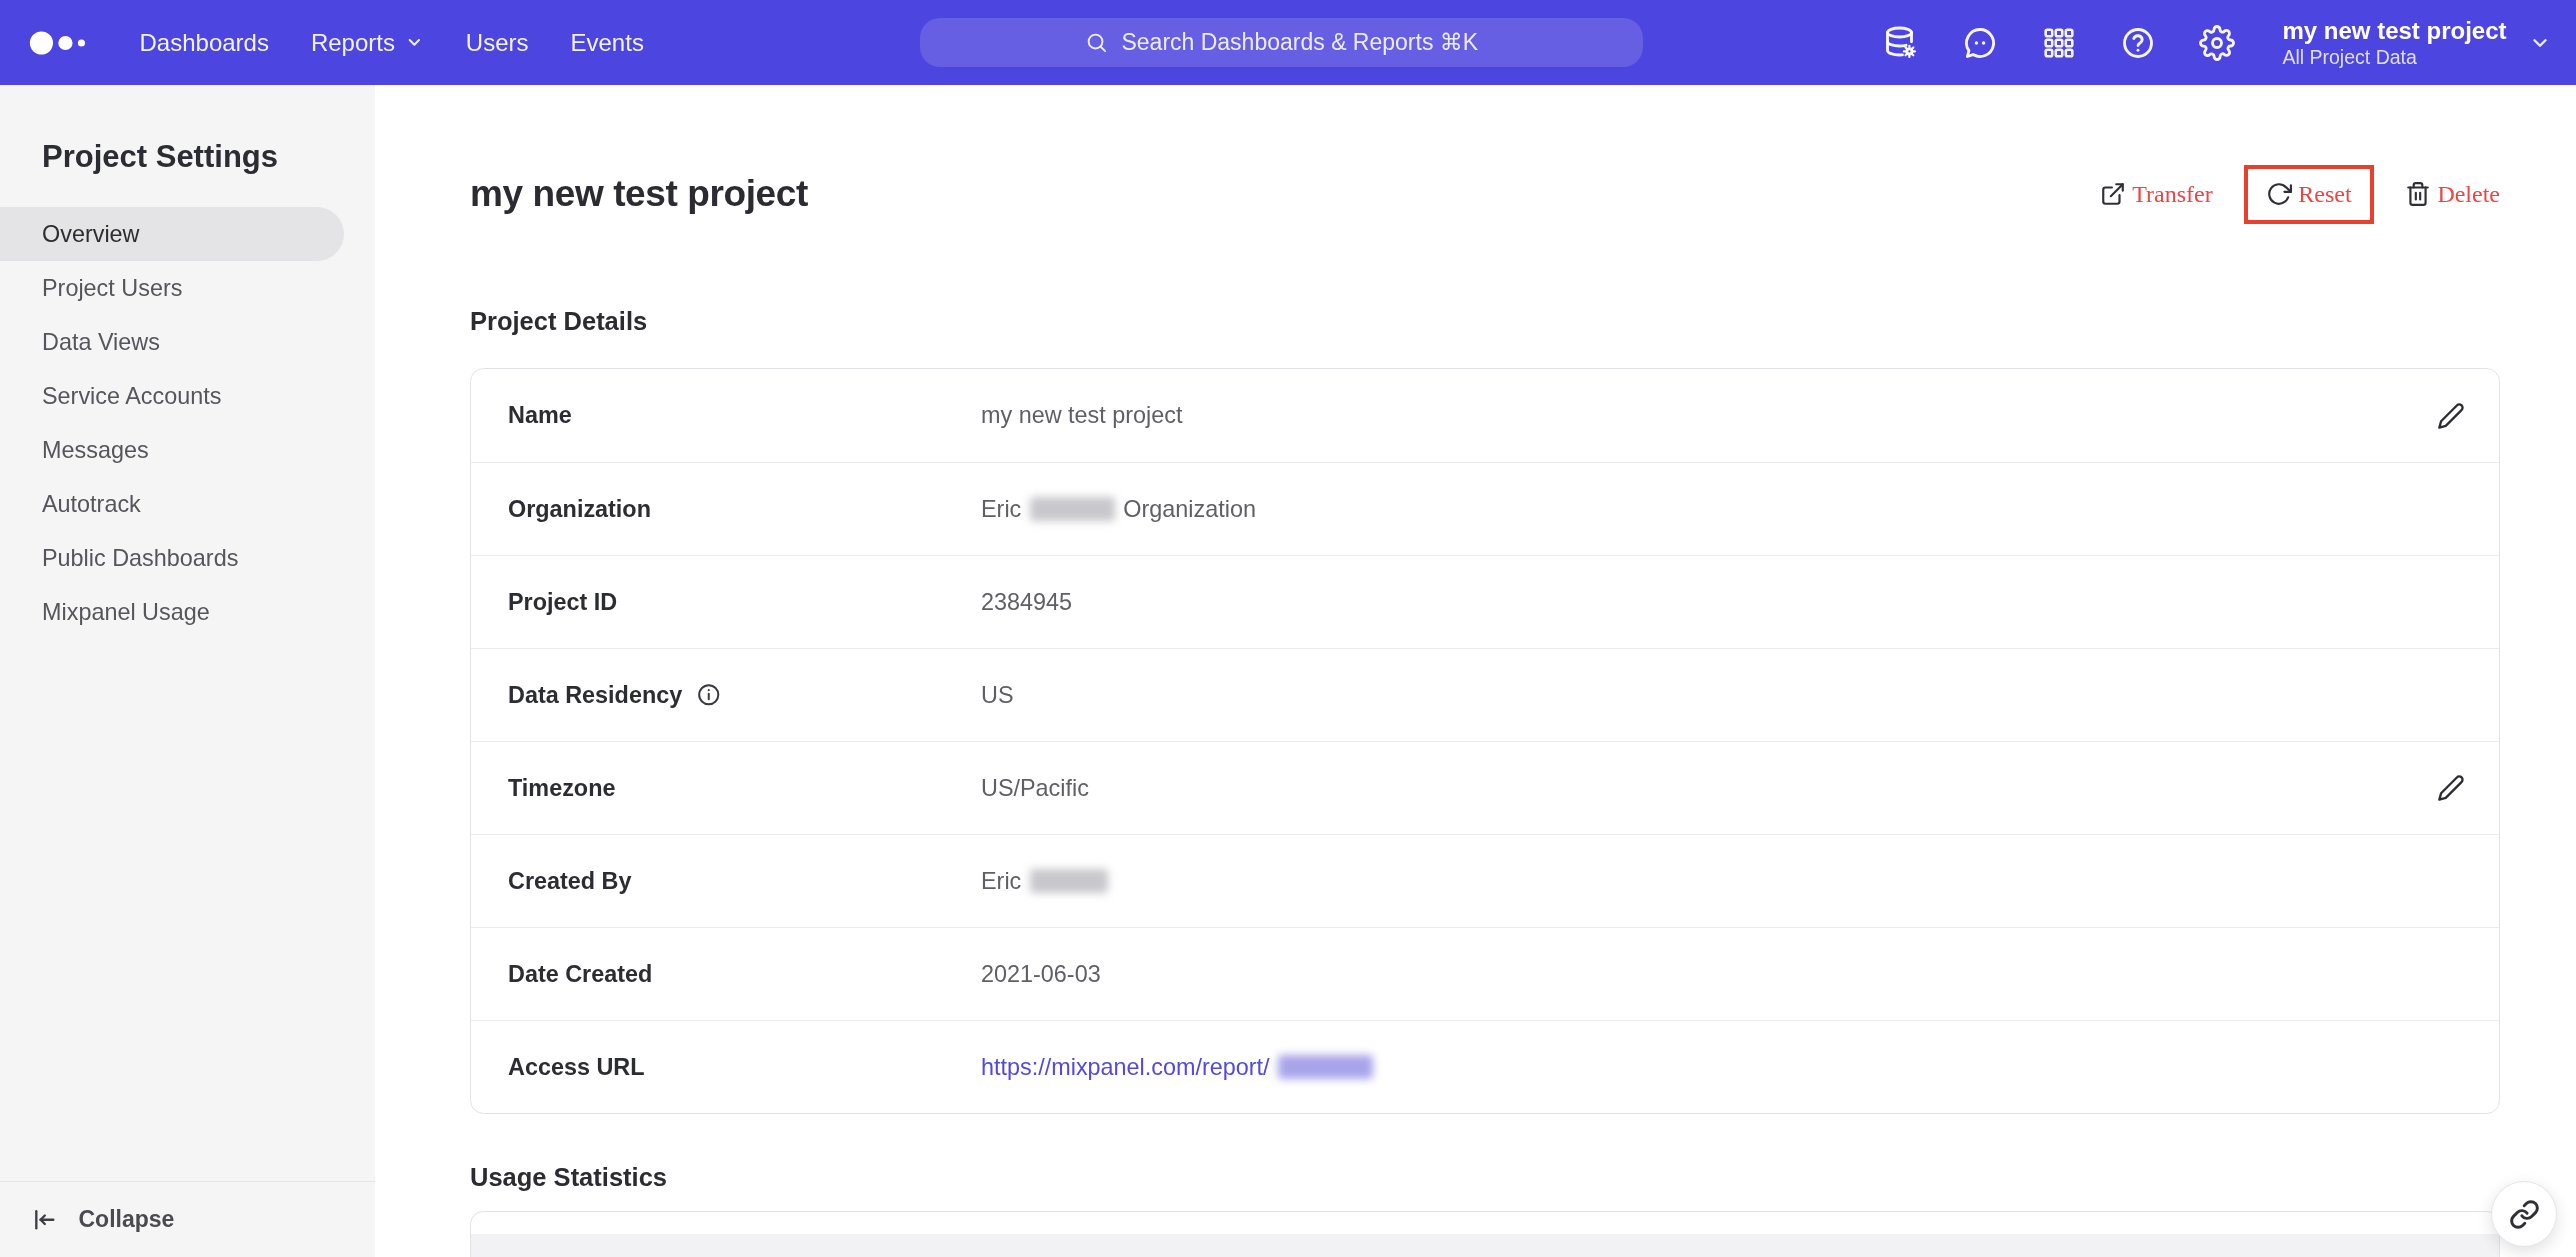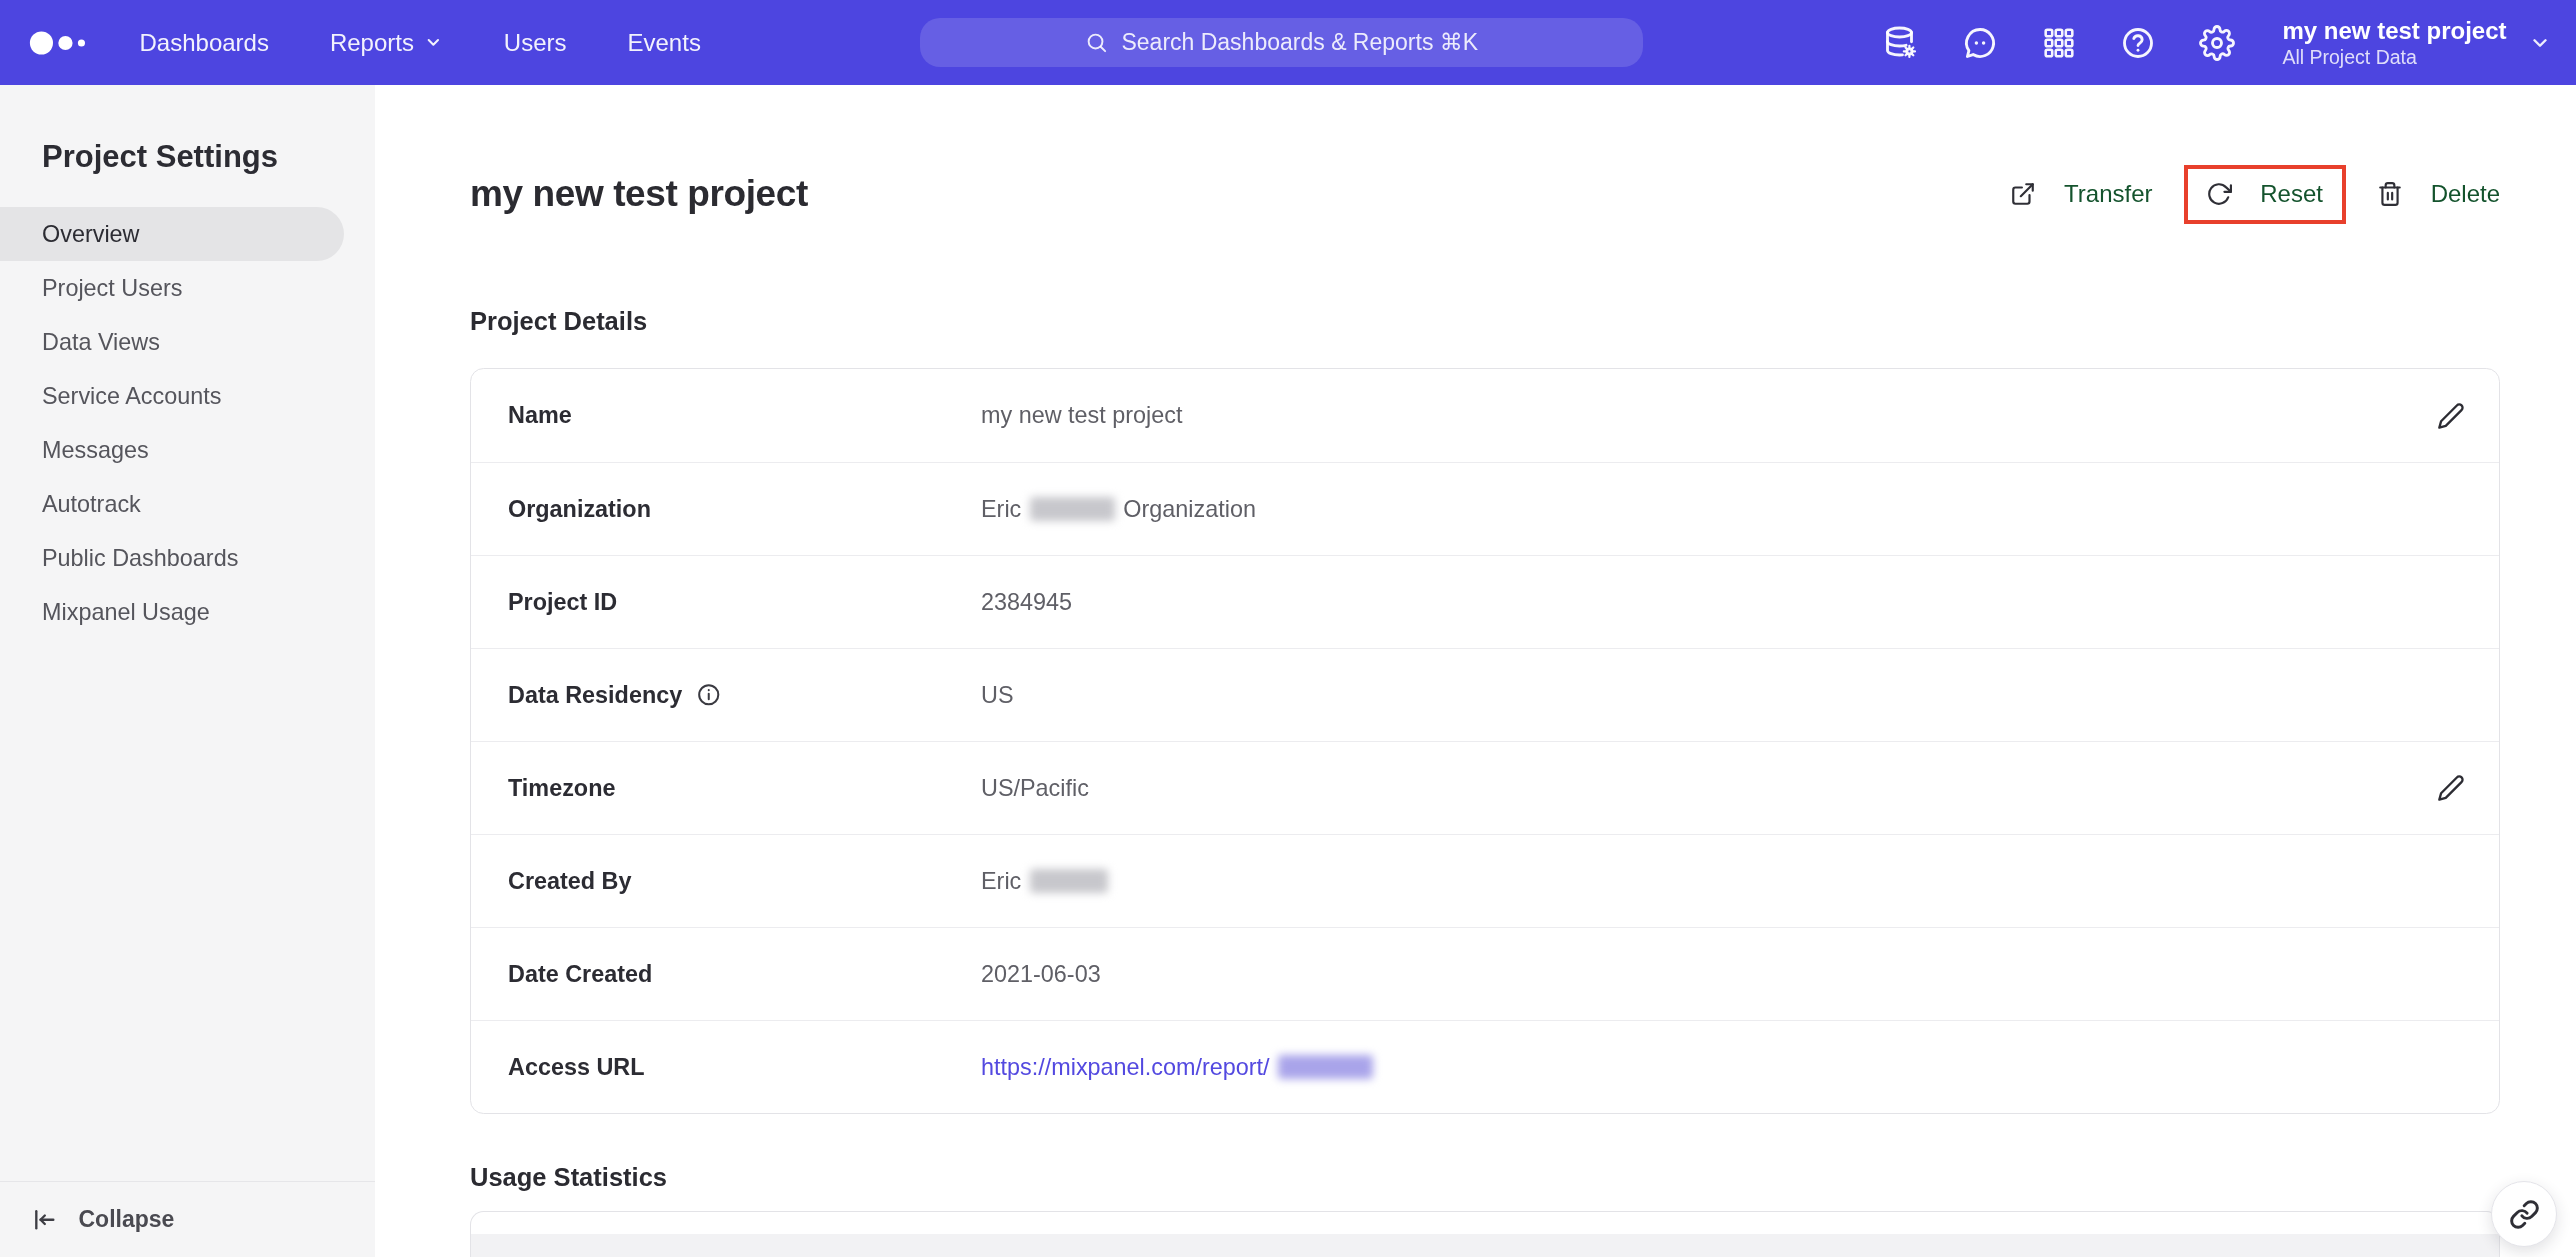--- a/index.html
+++ b/index.html
@@ -3,21 +3,21 @@
 <meta charset="utf-8">
 <style>
   * { margin:0; padding:0; box-sizing:border-box; }
   html,body { width:2576px; height:1257px; overflow:hidden;
     font-family:"Liberation Sans", sans-serif; background:#ffffff; color:#2c2c33; }
 
   
   .topnav { position:relative; height:85px; background:#4d45e0; display:flex; align-items:center; }
   .nav-left { display:flex; align-items:center; padding-left:25.5px; gap:44px; }
   .logo { display:flex; align-items:center; }
-  .nav-menu { display:flex; align-items:center; gap:61px; }
+  .nav-menu { display:flex; align-items:center; gap:42px; }
   .nav-item { display:flex; align-items:center; gap:10.2px; color:rgba(255,255,255,.93);
     font-size:24px; cursor:pointer; background:none; border:none; font-family:inherit; }
   .search-pill { position:absolute; left:920px; top:18px; width:723px; height:49px;
     background:rgba(255,255,255,.14); border-radius:20px; display:flex; align-items:center;
     justify-content:center; gap:13.6px; color:rgba(255,255,255,.88); font-size:23px; cursor:pointer; }
   .nav-right { position:absolute; right:25.5px; top:0; height:85px; display:flex; align-items:center; gap:42px; }
   .nav-icon-btn { background:none; border:none; color:rgba(255,255,255,.95); width:37px; height:37px;
     display:flex; align-items:center; justify-content:center; cursor:pointer; }
   .project-switcher { display:flex; align-items:center; gap:22px; cursor:pointer; margin-left:5.1px; }
   .project-switcher-text { text-align:left; }
@@ -38,22 +38,22 @@
   .collapse-bar { position:absolute; left:0; bottom:0; width:100%; height:76px;
     border-top:1.7px solid #e6e6e9; display:flex; align-items:center; gap:22px; padding-left:31px;
     color:#4a4a51; font-size:23px; cursor:pointer; background:#f5f5f6;font-weight:bold; }
   .collapse-bar svg { color:#3d3d44; }
 
   
   .main { flex:1; background:#ffffff; padding:71px 76px 0 95px; position:relative; }
   .page-head { display:flex; align-items:center; justify-content:space-between; height:76px; }
   .page-title { font-size:37px; font-weight:700; letter-spacing:-0.4px; color:#2b2b31; }
   .page-actions { display:flex; align-items:center; gap:31px; }
-  .action-btn { display:inline-flex; align-items:center; gap:28px; background:none; border:none;
-    font-family:Liberation Sans, sans-serif; font-size:24px; color:#14532d; cursor:pointer; }
+  .action-btn { display:inline-flex; align-items:center; gap:6px; background:none; border:none;
+    font-family:Liberation Serif, serif; font-size:24px; color:#ef4444; cursor:pointer; }
   .action-btn svg { color:#2f2f36; }
   .annotation-box { border:4.2px solid #e8402c; height:59px; display:inline-flex; align-items:center;
     justify-content:center; padding:0 18.7px; }
 
   .section-heading { font-size:25.5px; font-weight:700; color:#2b2b31; }
   .details-heading { margin-top:75px; }
   .details-card { margin-top:32px; border:1.7px solid #e3e3e7; border-radius:13.6px; background:#fff;text-align:center; }
   .detail-row { display:flex; align-items:center; height:93px; padding:0 34px 0 37px; }
   .detail-row + .detail-row { border-top:1.7px solid #ececef; }
   .row-label { width:473px; flex:0 0 473px; font-weight:700; font-size:23.4px; color:#2c2c33;

